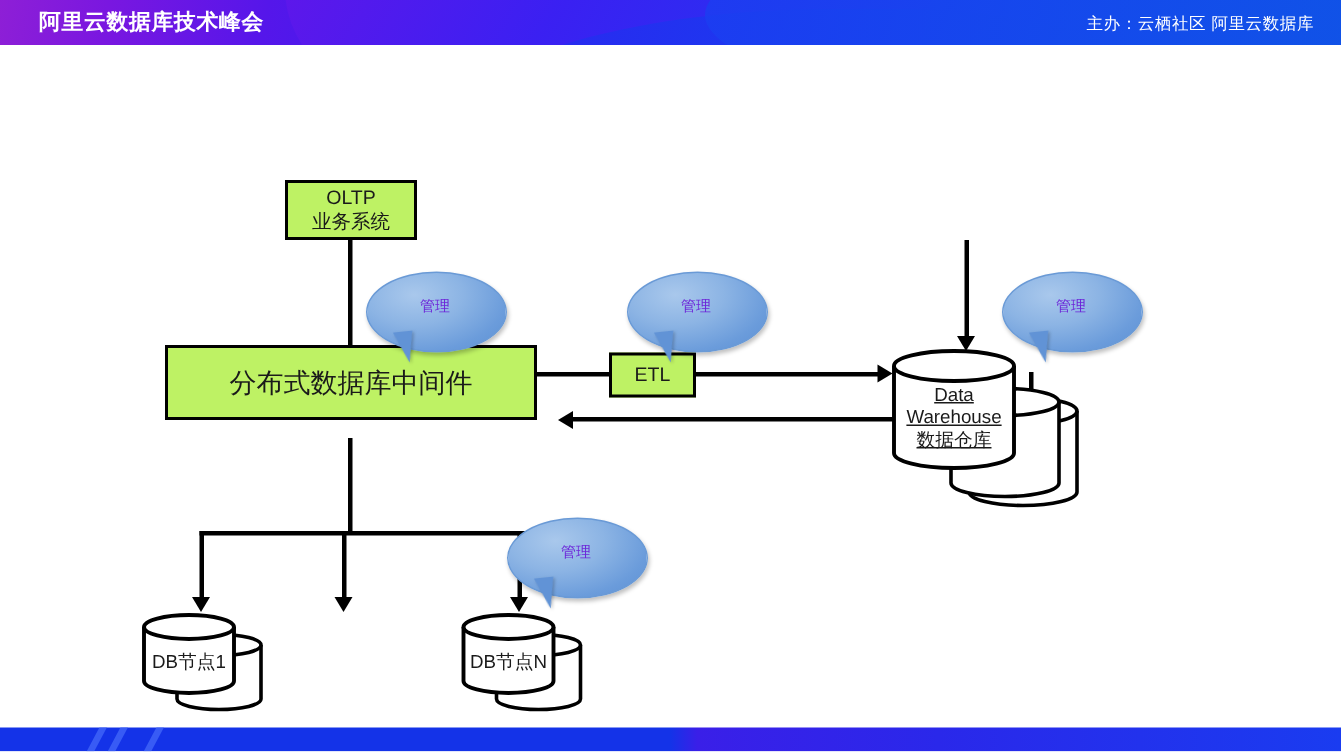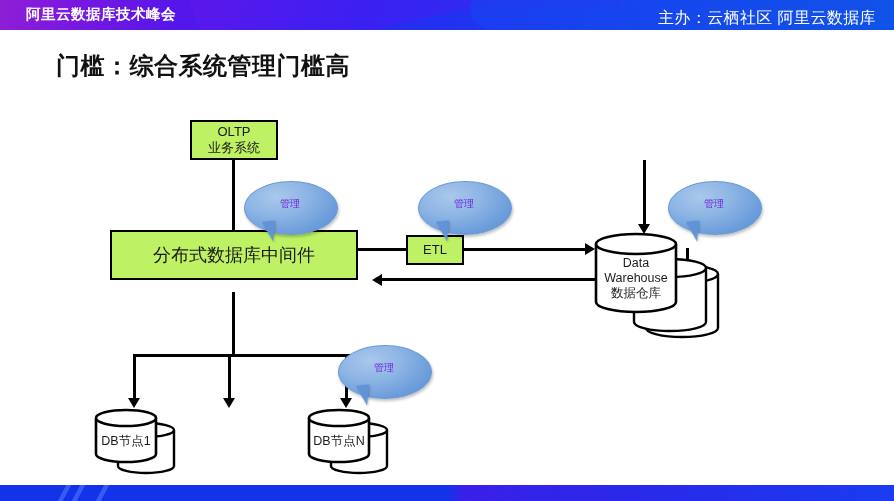--- a/index.html
+++ b/index.html
@@ -66,21 +66,21 @@
     left: 26px; top: 5px;
     font-size: 14.5px;
     font-weight: bold;
     color: #ffffff;
     letter-spacing: 0.5px;
     z-index: 5;
   }
   #header-right {
     position: absolute;
     right: 18px; top: 8px;
-    font-size: 16px;
+    font-size: 11px;
     color: #ffffff;
     letter-spacing: 0.4px;
     z-index: 5;
     white-space: nowrap;
   }
 
   
   #footer {
     position: absolute;
     left: 0; bottom: 0;
@@ -286,21 +286,20 @@
 
   <div id="header">
     <div class="swoosh1"></div>
     <div class="swoosh2"></div>
     <div class="swoosh3"></div>
     <div id="header-title">阿里云数据库技术峰会</div>
     <div id="header-right">主办：云栖社区 阿里云数据库</div>
   </div>
 
 
-  <div id="slide-title">门槛：综合系统管理门槛高</div>
 
   <div class="dbox" style="left:190px; top:120px; width:88px; height:40px;">
     <div>OLTP</div>
     <div class="l2">业务系统</div>
   </div>
 
   <div class="vline" style="left:232px; top:160px; height:76px;"></div>
   <div class="arrowhead-down" style="left:227px; top:232px;"></div>
 
 
@@ -335,21 +334,21 @@
       <g stroke="#000000" stroke-width="2.4" fill="#ffffff">
         <path d="M30 40 L30 94 A36 9 0 0 0 102 94 L102 40" transform="translate(12,0)"></path>
         <ellipse cx="78" cy="40" rx="36" ry="9"></ellipse>
       </g>
 
       <g stroke="#000000" stroke-width="2.6" fill="#ffffff">
         <path d="M4 16 L4 74 A40 10 0 0 0 84 74 L84 16"></path>
         <ellipse cx="44" cy="16" rx="40" ry="10"></ellipse>
       </g>
     </svg>
-    <div class="cyl-label" style="left:4px; width:80px; top:28px;">
+    <div class="cyl-label" style="left:4px; width:80px; top:28px;text-decoration:underline;">
       <div>Data</div>
       <div>Warehouse</div>
       <div>数据仓库</div>
     </div>
   </div>
 
   <div class="vline" style="left:232px; top:292px; height:64px;"></div>
   <div class="hline" style="left:133px; top:354px; width:232px;"></div>
 
   <div class="vline" style="left:133px; top:354px; height:48px;"></div>

